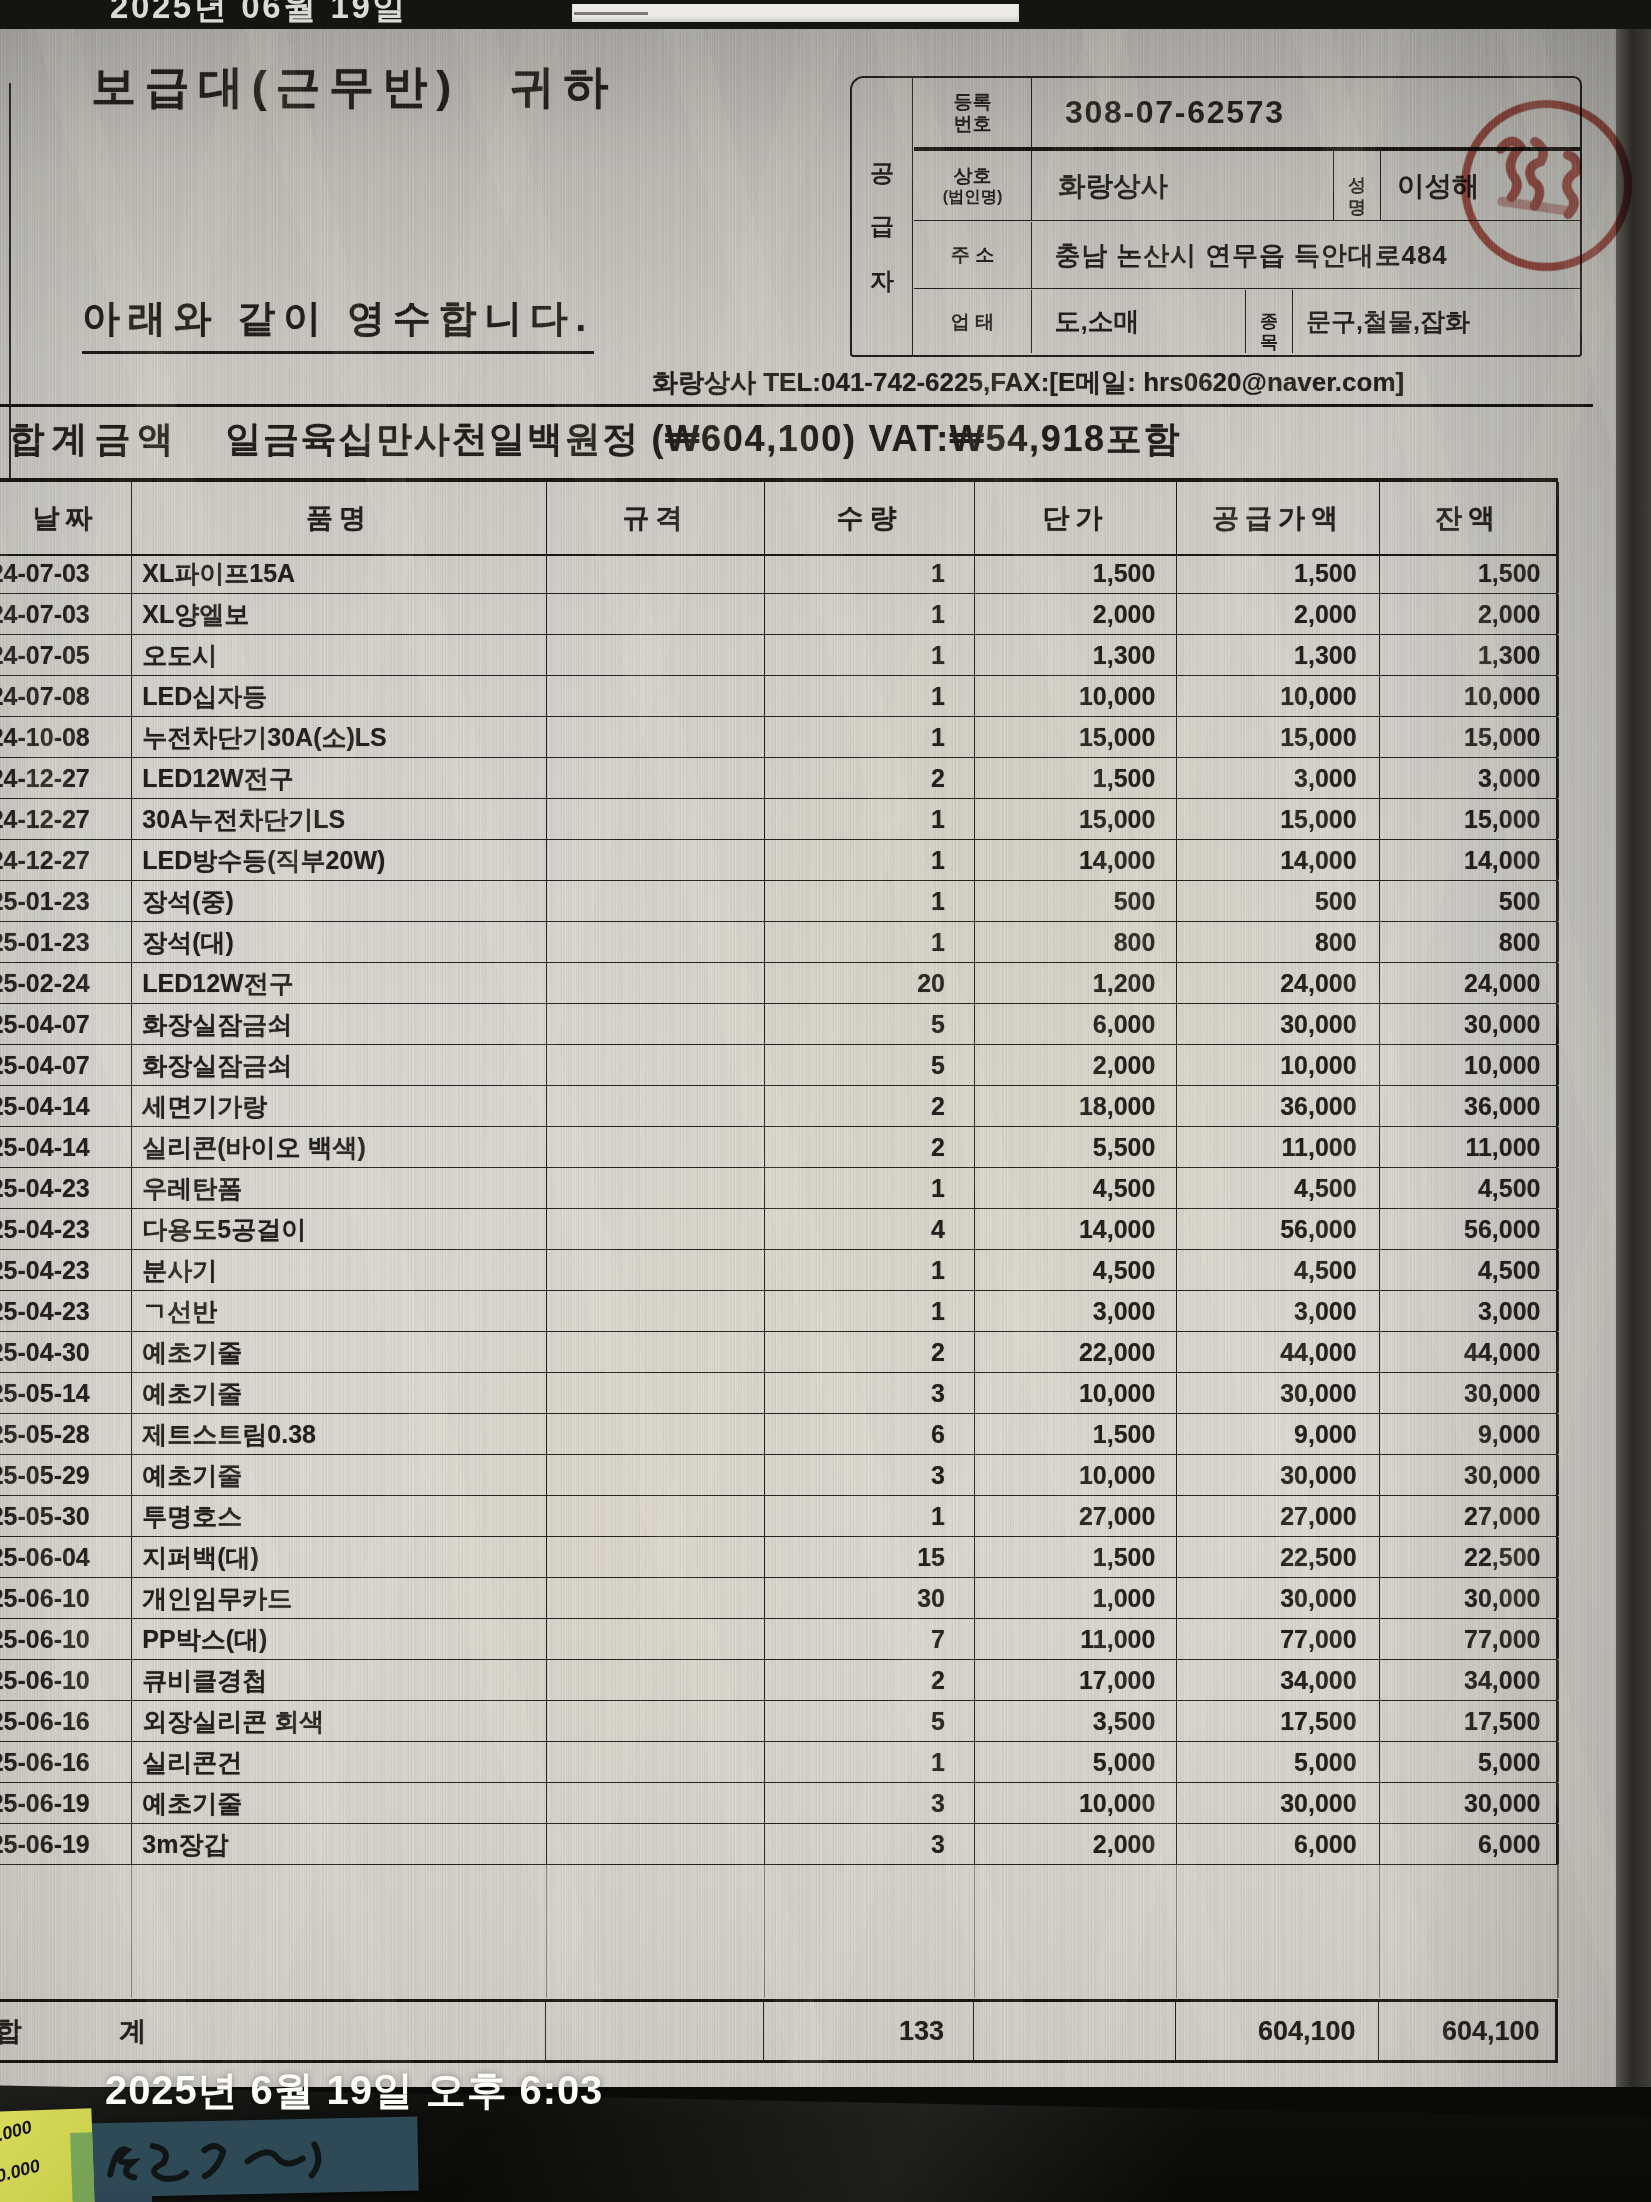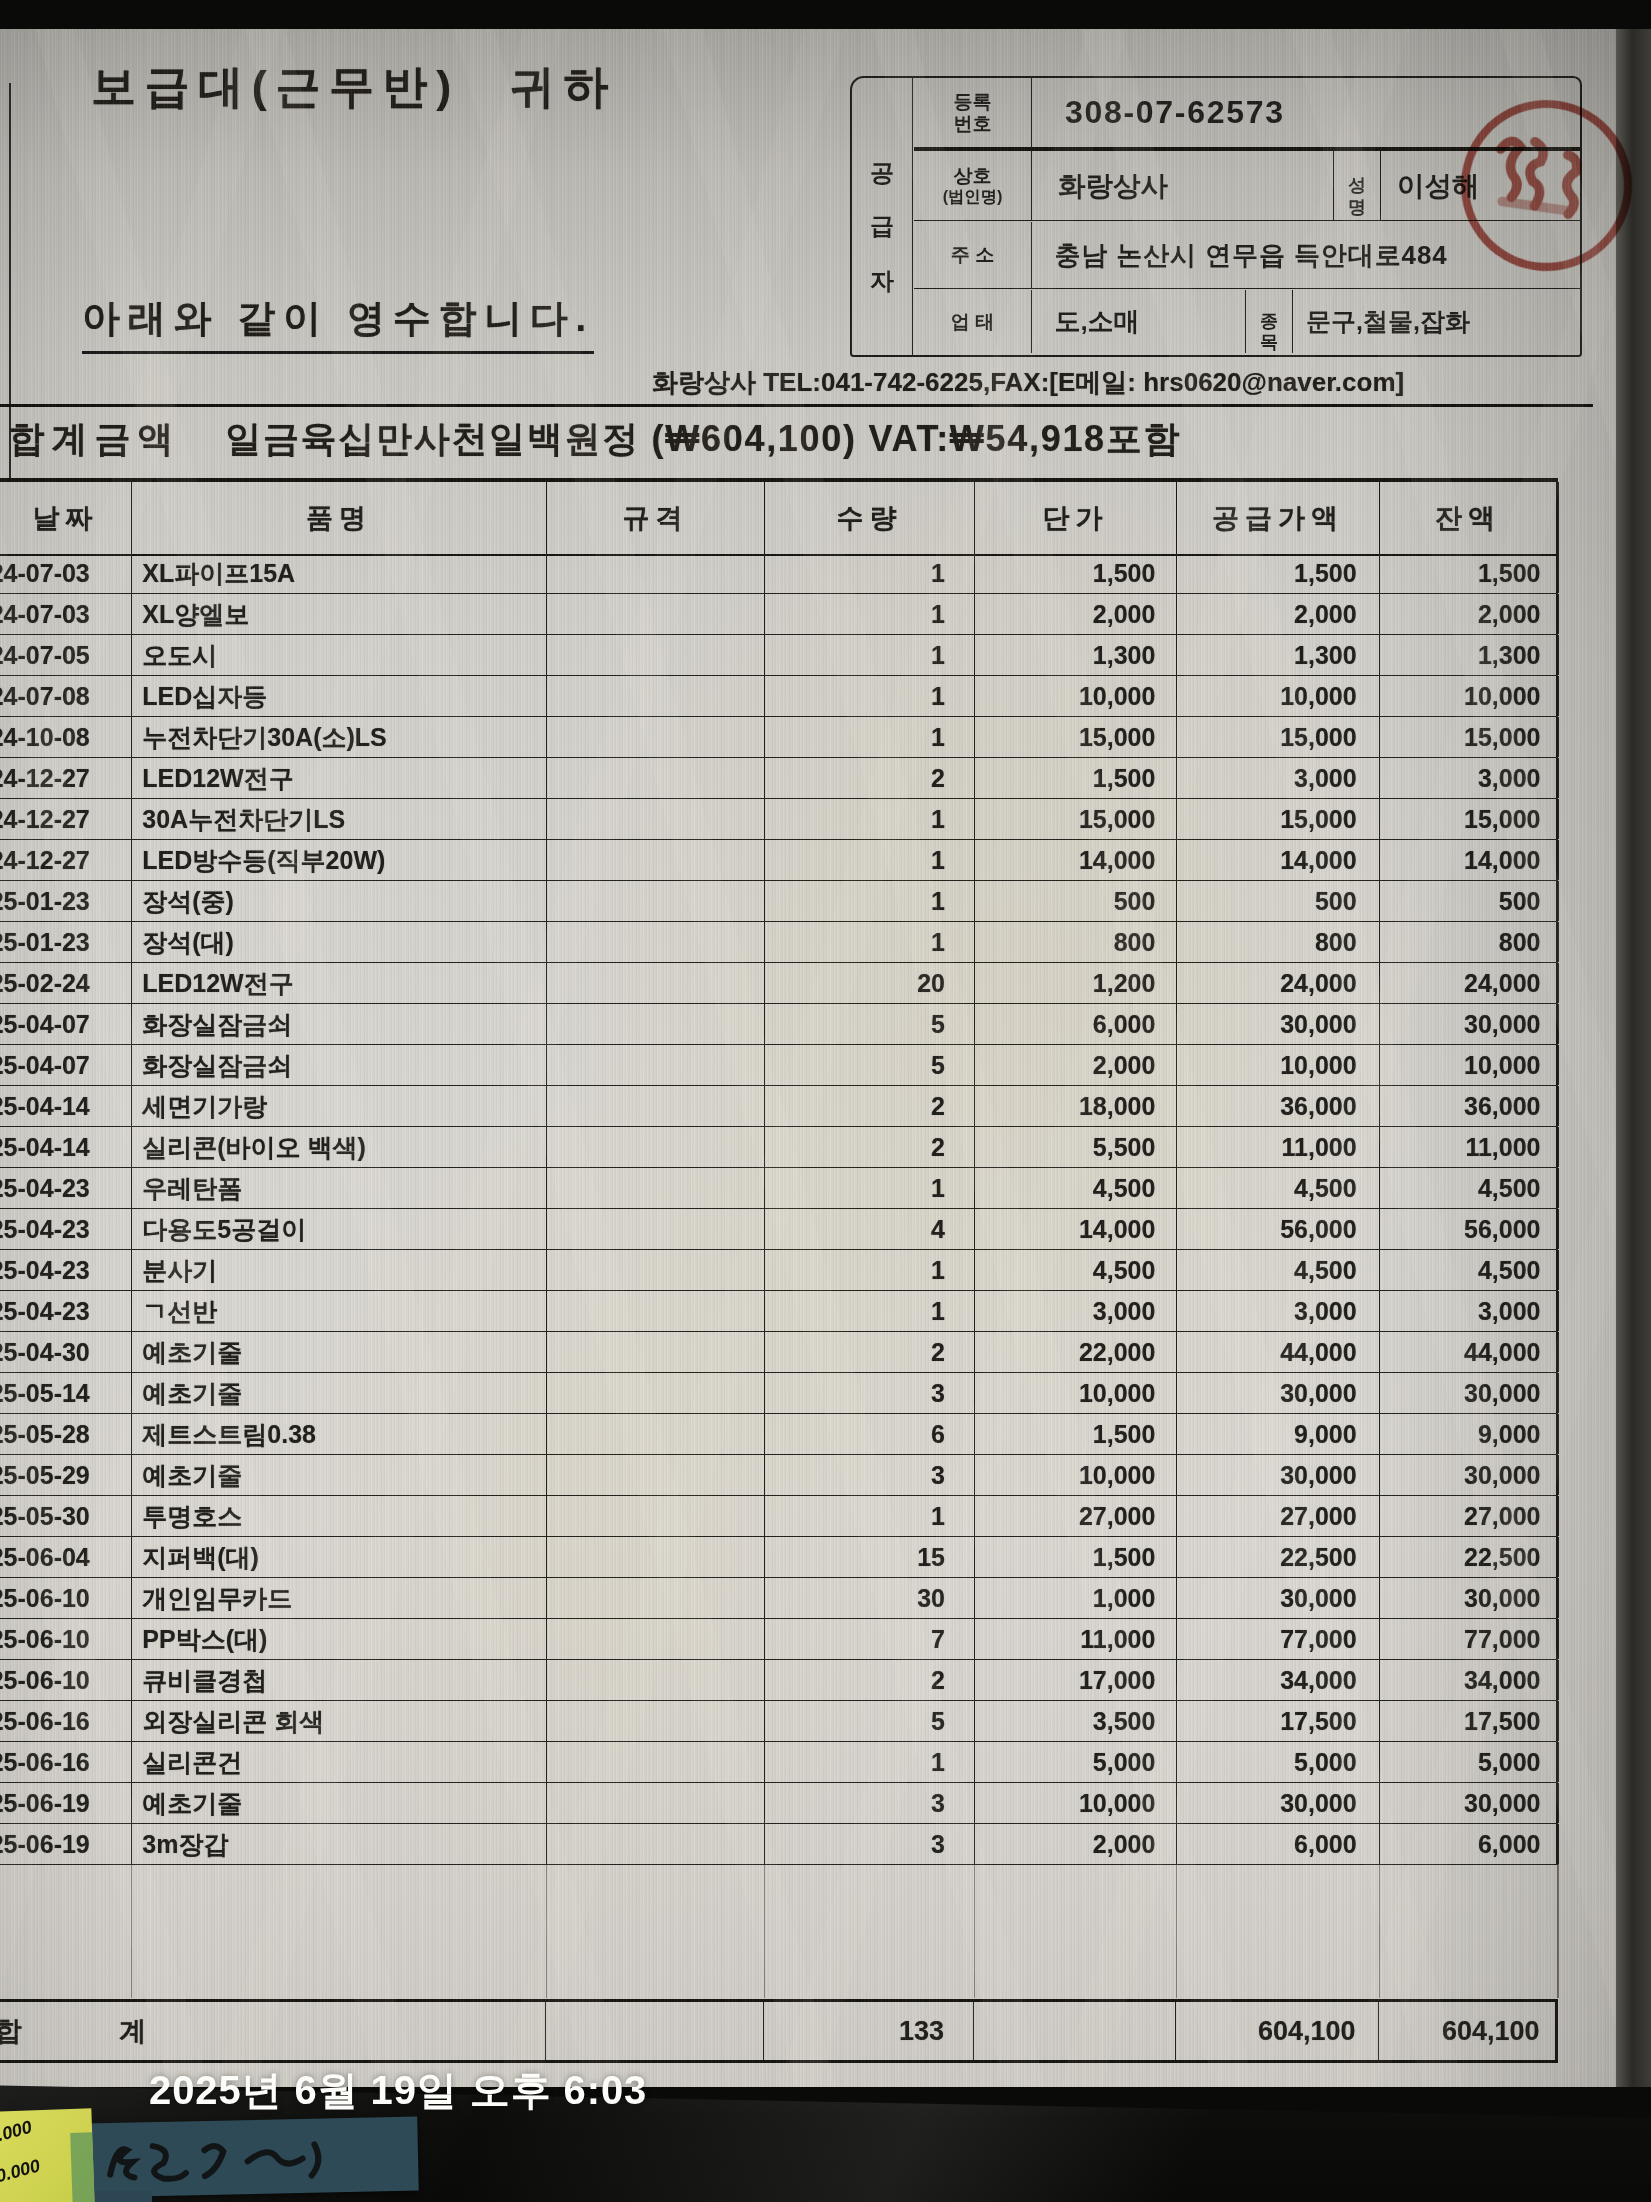--- a/index.html
+++ b/index.html
@@ -93,39 +93,45 @@
   .t-qty{padding-right:29px;} .t-supply{padding-right:22.4px;} .t-balance{padding-right:15.5px;}
   
   .bezel{position:absolute;left:0;top:2063px;width:1652px;height:139px;z-index:9;
     background:
       linear-gradient(115deg,rgba(255,255,255,.05) 0%,rgba(255,255,255,0) 30%,rgba(255,255,255,.08) 55%,rgba(255,255,255,0) 72%),
       linear-gradient(180deg,#161614 0%,#0d0d0b 40%,#0a0a08 100%);
     clip-path:polygon(0 22.4px,100% 55px,100% 139px,0 139px);}
   .samsung{position:absolute;left:0;top:2151px;width:1652px;text-align:center;z-index:10;
     font-size:40px;font-weight:700;letter-spacing:17px;color:#75736f;opacity:.9;filter:blur(0.3px);}
   .timestamp{position:absolute;left:105px;top:2063px;z-index:11;font-size:40px;font-weight:700;color:#fcfcf9;
-    letter-spacing:0.9px;text-shadow:0 0 6.9px rgba(0,0,0,.35);white-space:nowrap;margin-left:44px;}
+    letter-spacing:0.9px;text-shadow:0 0 6.9px rgba(0,0,0,.35);white-space:nowrap;}
   .note-yellow{position:absolute;left:-6.9px;top:2110px;width:100px;height:95px;z-index:12;
     background:linear-gradient(135deg,#d9db5c,#c7cd48);transform:rotate(-2deg);overflow:hidden;}
   .note-yellow .green-edge{position:absolute;right:0;top:24px;width:22.4px;height:71px;background:rgba(52,128,96,.55);}
   .note-yellow .hand{position:absolute;font-style:italic;font-weight:700;color:#14140f;font-size:18px;transform:rotate(-13deg);}
   .hand1{left:5.2px;top:10.3px;} .hand2{left:1.7px;top:50px;}
   .note-teal{position:absolute;left:84px;top:2120px;width:334px;height:74px;z-index:11;background:#2e4a57;
     transform:rotate(-1.2deg);box-shadow:0 2.6px 6.9px rgba(0,0,0,.5);}
   .note-blue2{position:absolute;left:40px;top:2191px;width:112px;height:12px;z-index:11;background:#2c4654;}
 </style>
 </head>
 <body>
 
 <div id="stage">
 
   <div class="screen"></div>
   <div class="edge-band"></div>
   <div class="doc-left-border"></div>
 
+  <div class="top-strip">
+    <div class="clipped-date">2025년 06월 19일</div>
+    <div class="white-bar">
+      <div class="white-bar-notch"></div>
+    </div>
+  </div>
 
   <div class="doc title">
     <span>보급대(근무반)</span><span class="honorific">귀하</span>
   </div>
 
   <div class="supplier-box">
     <div class="side-label">공급자</div>
     <div class="srow srow1">
       <div class="slabel">
         <span>등록</span>

